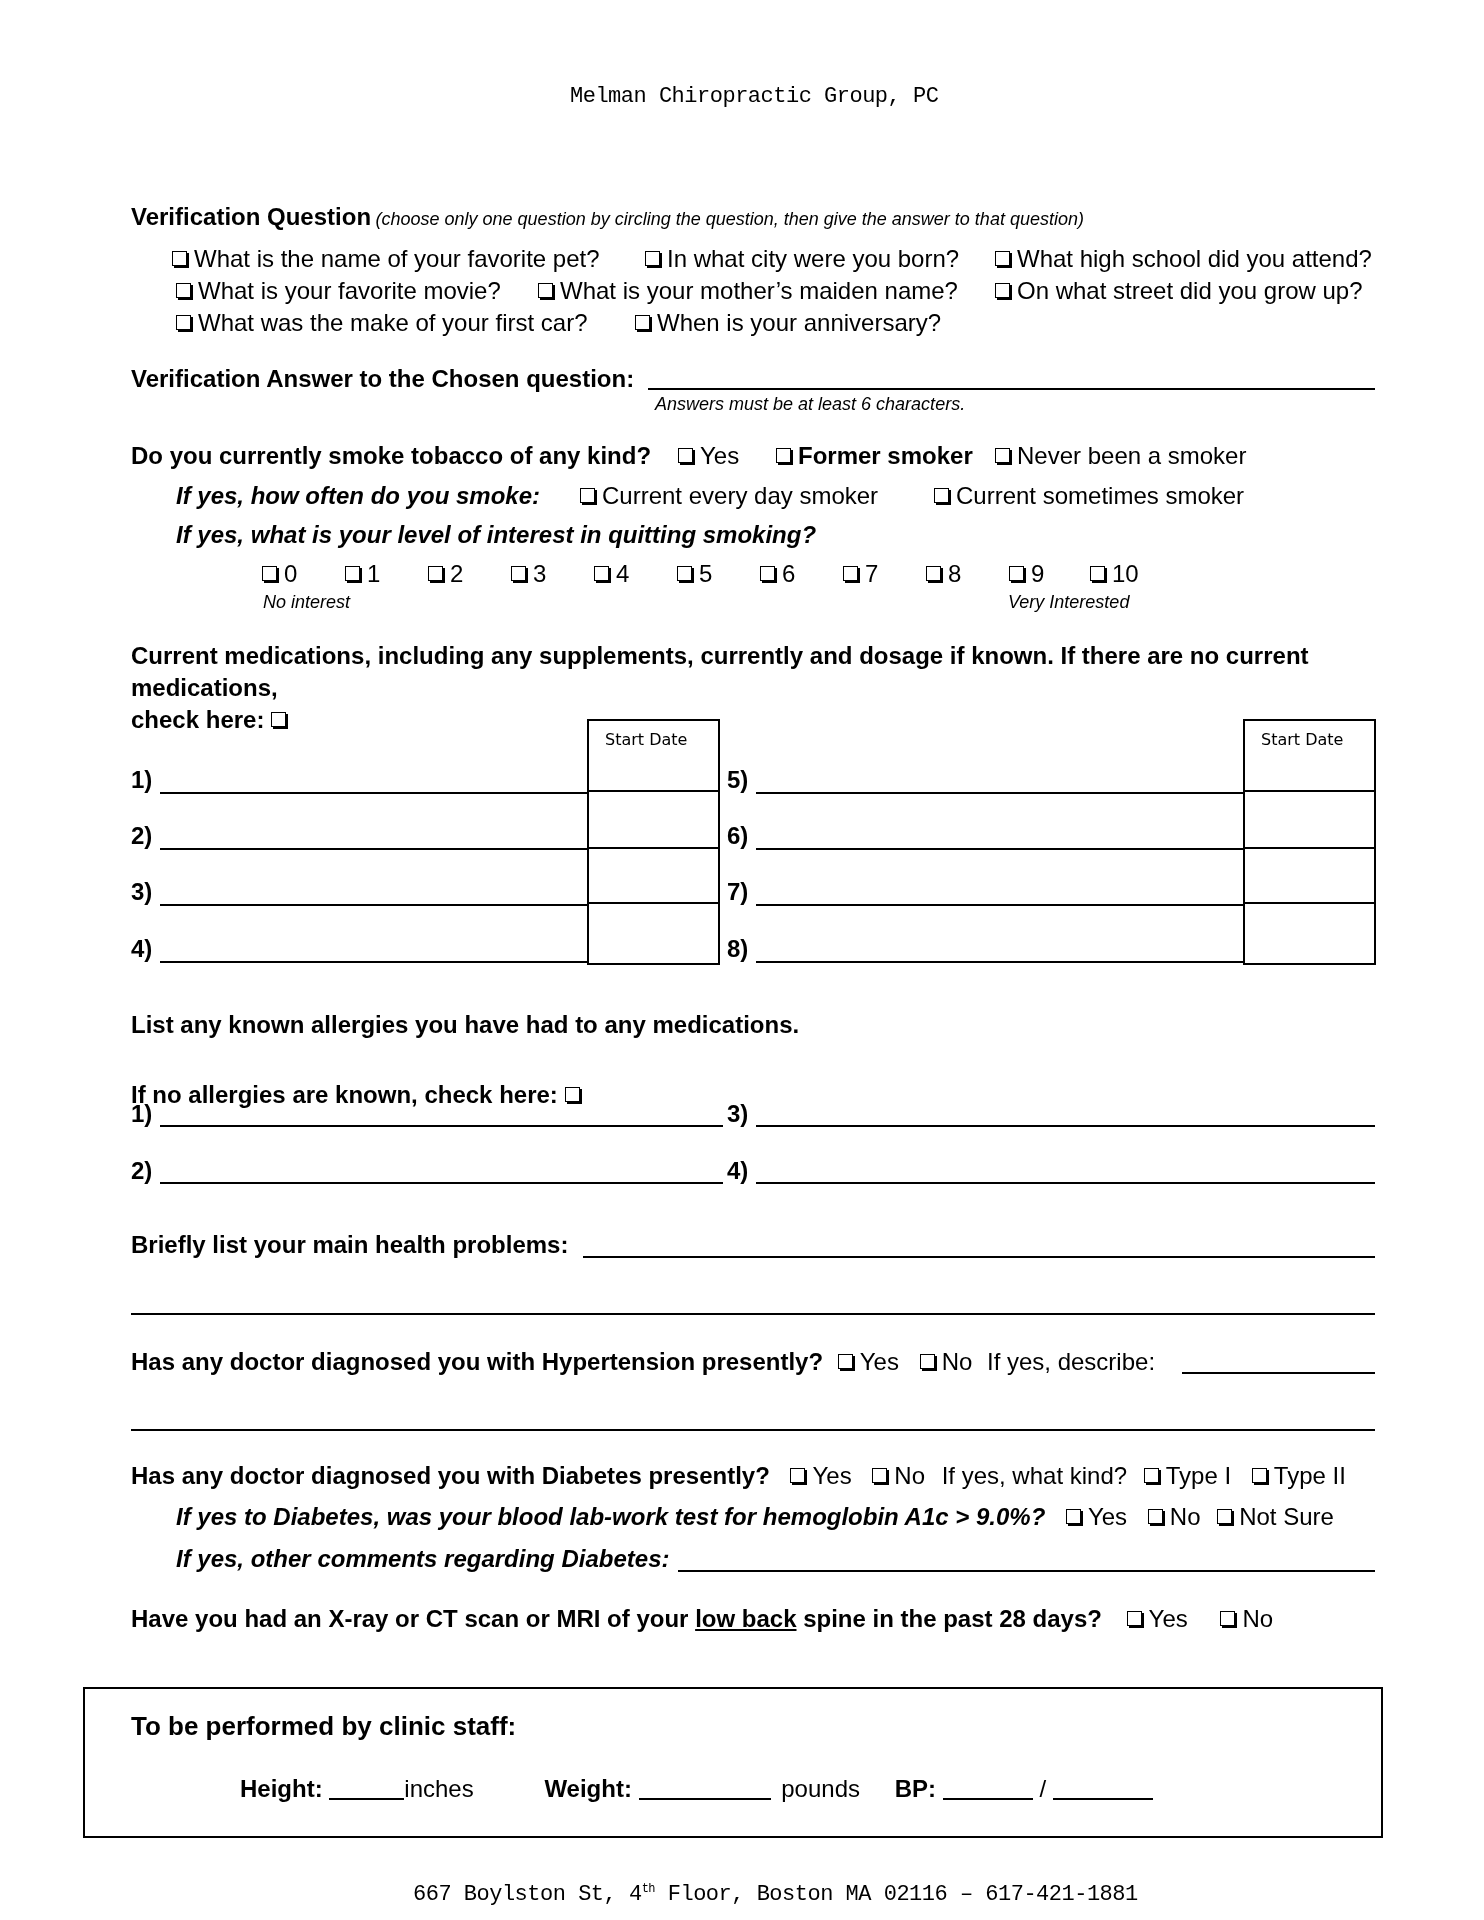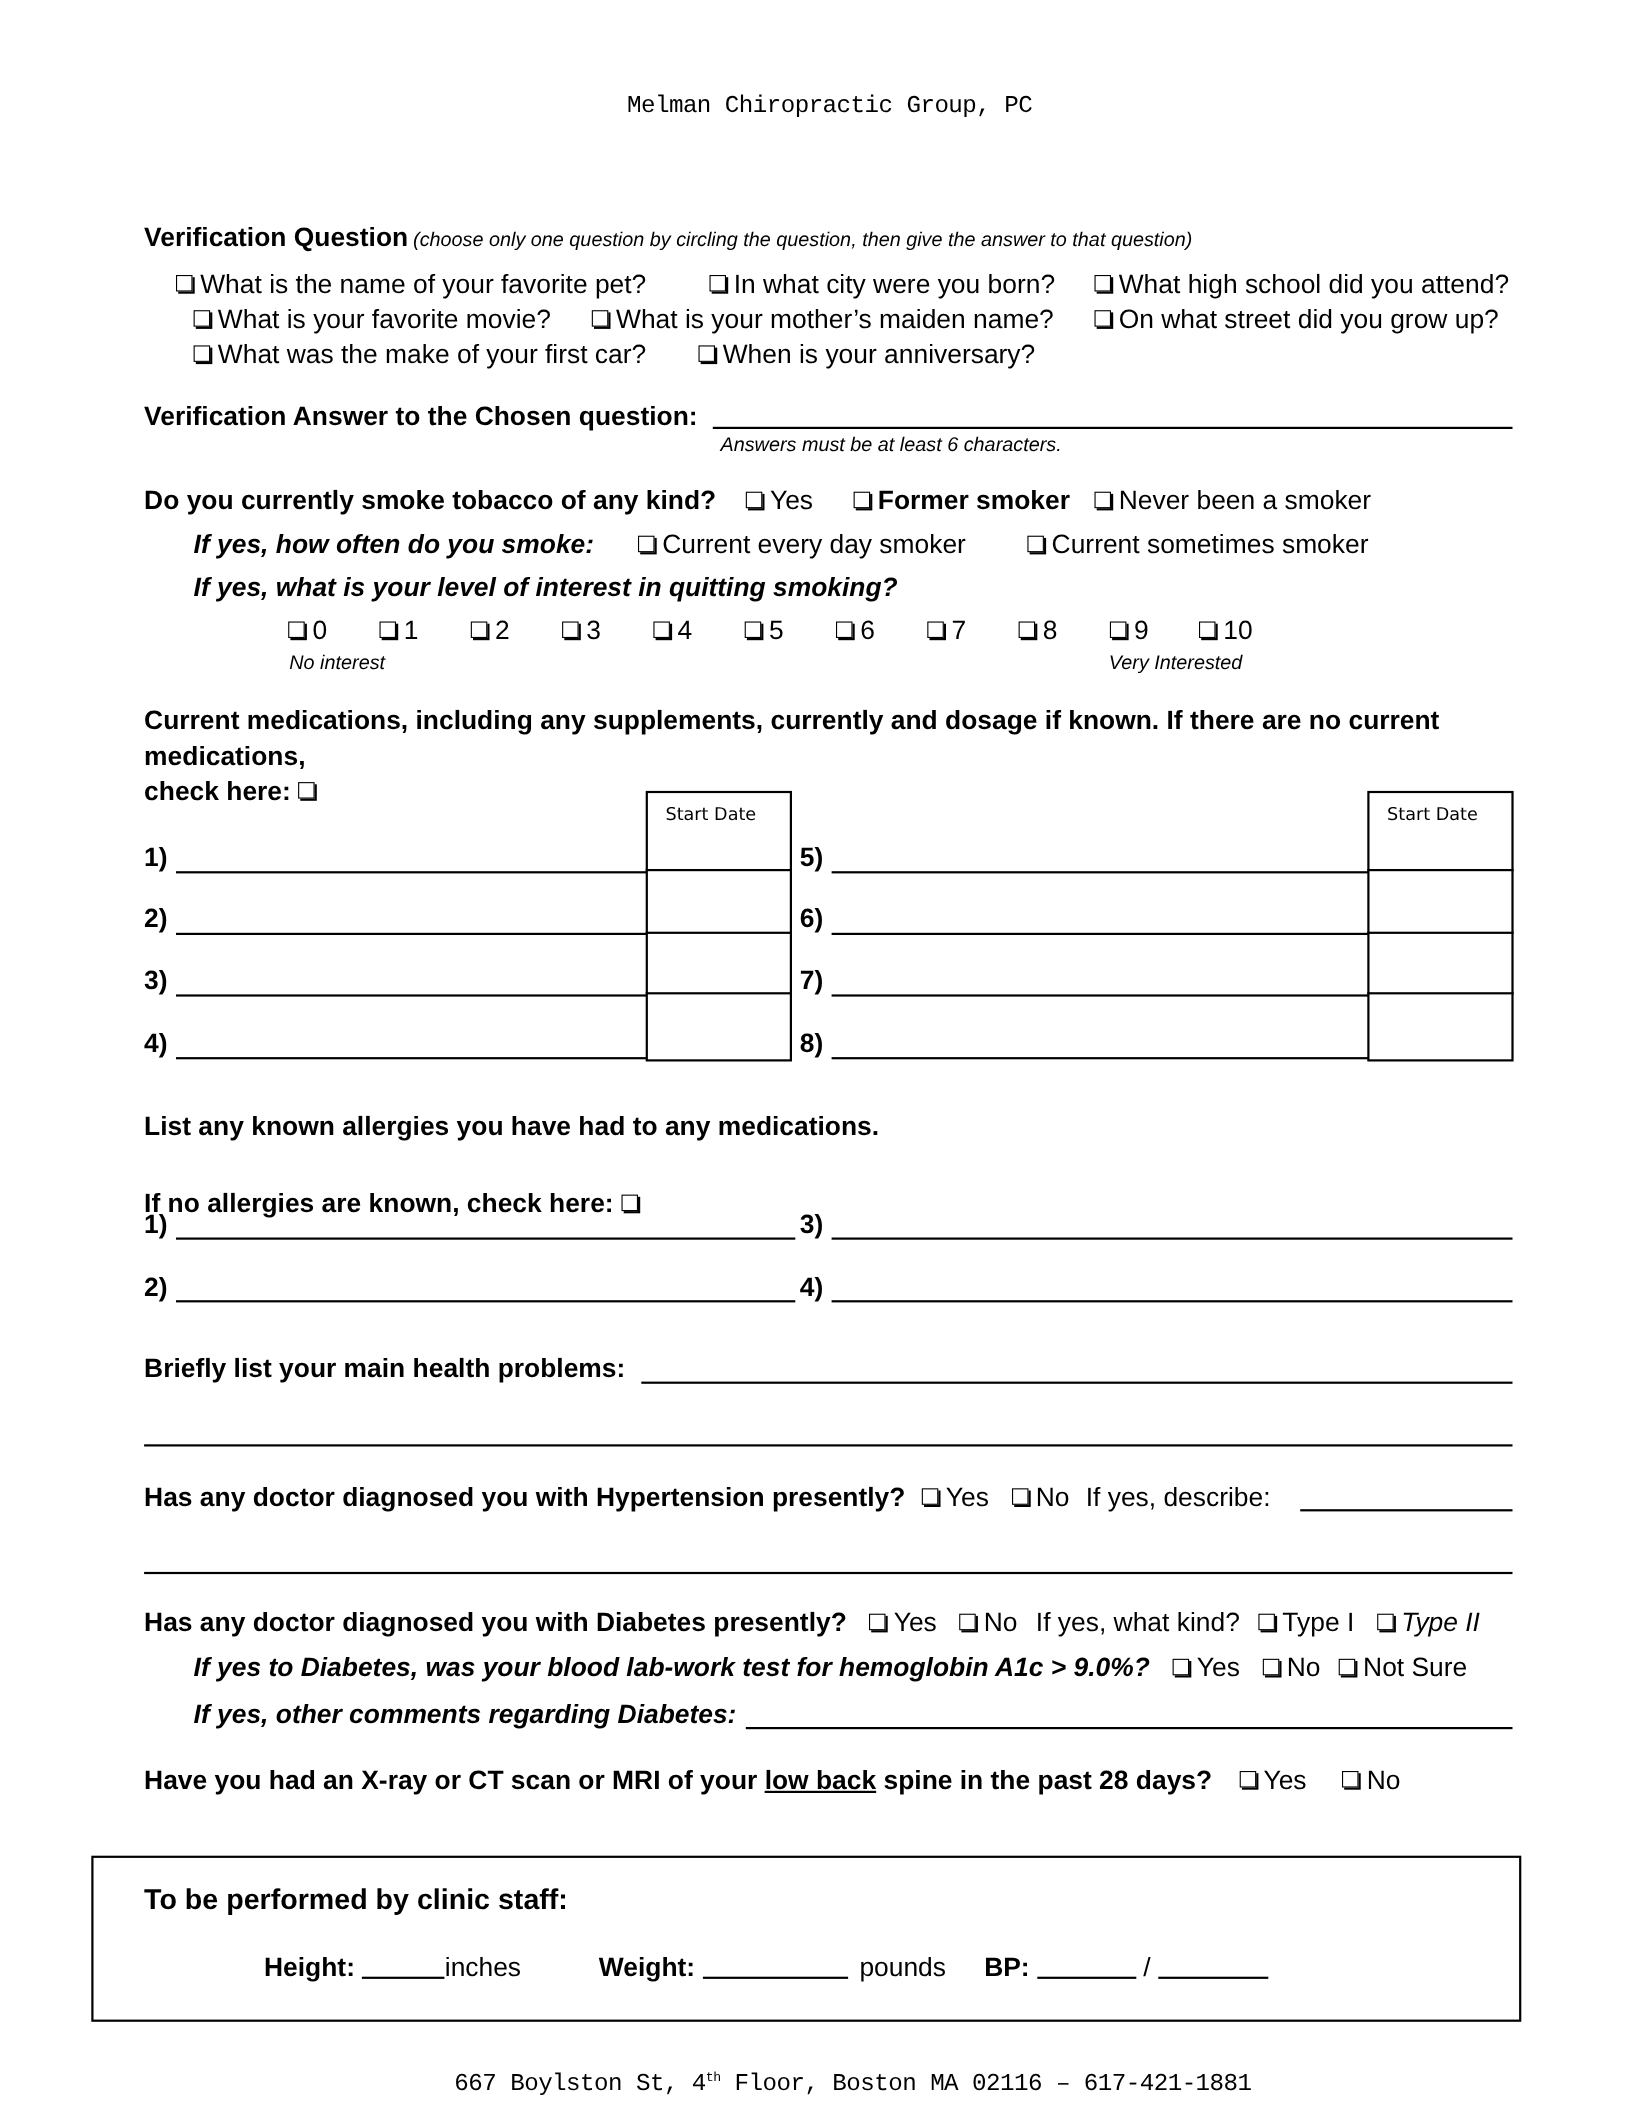--- a/index.html
+++ b/index.html
@@ -22,21 +22,21 @@
 </head>
 <body>
 
 <div class="abs hdr" style="left:570px; top:56px;">Melman Chiropractic Group, PC</div>
 
 <div class="abs" style="left:131px; top:203px;">
   <span class="b t24">Verification Question</span>
   <span class="i t18">(choose only one question by circling the question, then give the answer to that question)</span>
 </div>
 
-<div class="abs t24" style="left:160px; top:245px;"><span class="cb"></span><span>What is the name of your favorite pet?</span></div>
+<div class="abs t24" style="left:172px; top:245px;"><span class="cb"></span><span>What is the name of your favorite pet?</span></div>
 <div class="abs t24" style="left:645px; top:245px;"><span class="cb"></span><span>In what city were you born?</span></div>
 <div class="abs t24" style="left:995px; top:245px;"><span class="cb"></span><span>What high school did you attend?</span></div>
 <div class="abs t24" style="left:176px; top:277px;"><span class="cb"></span><span>What is your favorite movie?</span></div>
 <div class="abs t24" style="left:538px; top:277px;"><span class="cb"></span><span>What is your mother’s maiden name?</span></div>
 <div class="abs t24" style="left:995px; top:277px;"><span class="cb"></span><span>On what street did you grow up?</span></div>
 <div class="abs t24" style="left:176px; top:309px;"><span class="cb"></span><span>What was the make of your first car?</span></div>
 <div class="abs t24" style="left:635px; top:309px;"><span class="cb"></span><span>When is your anniversary?</span></div>
 
 <div class="abs b t24" style="left:131px; top:365px;">Verification Answer to the Chosen question:</div>
 <div class="line" style="left:648px; top:388px; width:727px;"></div>
@@ -127,21 +127,21 @@
 </div>
 <div class="line" style="left:1182px; top:1372px; width:193px;"></div>
 <div class="line" style="left:131px; top:1429px; width:1244px;"></div>
 
 <div class="abs t24" style="left:131px; top:1462px;">
   <span class="b">Has any doctor diagnosed you with Diabetes presently?</span>
   <span class="opt" style="margin-left:14px;"><span class="cb"></span><span>Yes</span></span>
   <span class="opt" style="margin-left:14px;"><span class="cb"></span><span>No</span></span>
   <span style="margin-left:10px;">If yes, what kind?</span>
   <span class="opt" style="margin-left:10px;"><span class="cb"></span><span>Type I</span></span>
-  <span class="opt" style="margin-left:14px;font-style:italic;"><span class="cb"></span><span>Type II</span></span>
+  <span class="opt" style="margin-left:14px;"><span class="cb"></span><span>Type II</span></span>
 </div>
 <div class="abs t24" style="left:176px; top:1503px;">
   <span class="b i">If yes to Diabetes, was your blood lab-work test for hemoglobin A1c &gt; 9.0%?</span>
   <span class="opt" style="margin-left:14px;"><span class="cb"></span><span>Yes</span></span>
   <span class="opt" style="margin-left:14px;"><span class="cb"></span><span>No</span></span>
   <span class="opt" style="margin-left:10px;"><span class="cb"></span><span>Not Sure</span></span>
 </div>
 <div class="abs b i t24" style="left:176px; top:1545px;">If yes, other comments regarding Diabetes:</div>
 <div class="line" style="left:678px; top:1570px; width:697px;"></div>
 

